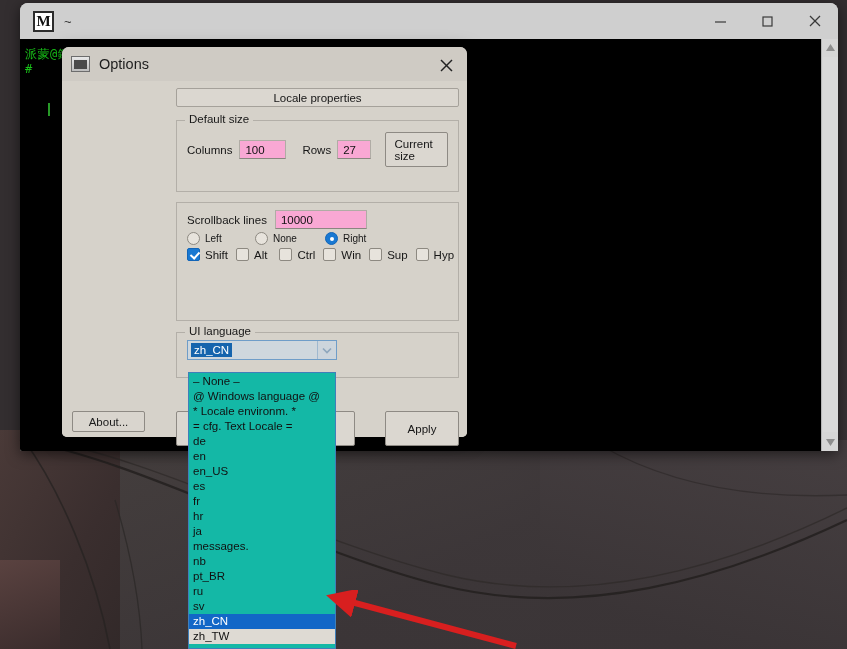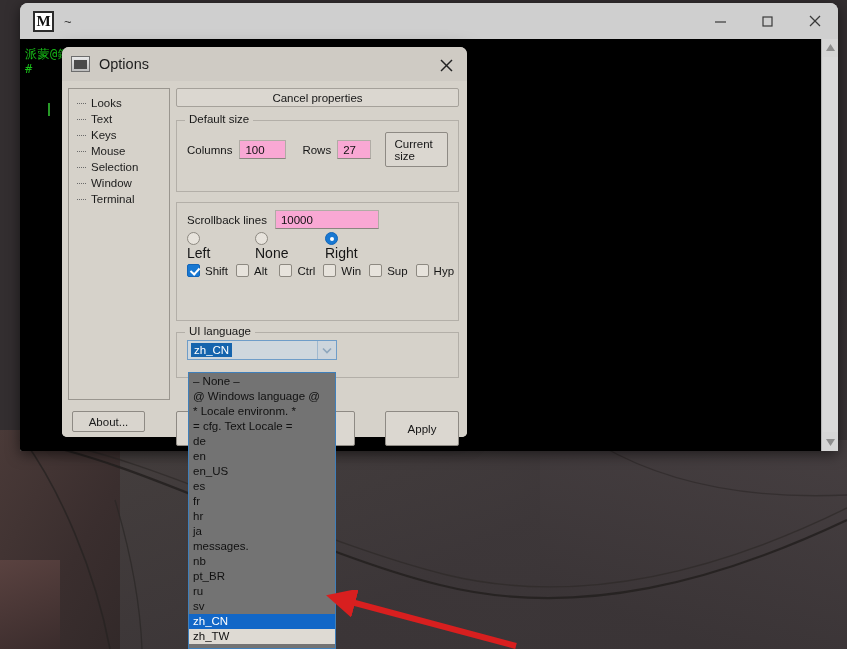--- a/index.html
+++ b/index.html
@@ -242,21 +242,21 @@
   .chkbox.checked {
     background: #1878d2; border-color: #1265b8;
   }
   .chkbox.checked::after {
     content: ""; position: absolute;
     left: 4px; top: 1px; width: 4px; height: 7px;
     border: solid #fff; border-width: 0 2px 2px 0;
     transform: rotate(42deg);
   }
 
-  .rad { display: flex; align-items: flex-start; font-size: 14px; color: #161616; flex-direction: column; }
+  .rad { display: flex; align-items: center; font-size: 10px; color: #161616; }
   .radbox {
     width: 13px; height: 13px; margin-right: 5px;
     border-radius: 50%;
     background: #e7e3dc; border: 1px solid #8d8981;
     position: relative; flex: none;
   }
   .radbox.selected { background: #1878d2; border-color: #1265b8; }
   .radbox.selected::after {
     content: ""; position: absolute;
     left: 3.5px; top: 3.5px; width: 4px; height: 4px;
@@ -283,21 +283,21 @@
     background: #cdd5dc;
     border-left: 1px solid #9fb8cf;
     display: flex; align-items: center; justify-content: center;
   }
 
   
   #dropdown {
     position: absolute;
     left: 188px; top: 372px;
     width: 148px;
-    background: #737373;
+    background: #14b8a6;
     border: 1px solid #3f7fba;
     z-index: 60;
     padding: 1px 0 4px 0;
   }
   .dd-item {
     height: 15px; line-height: 15px;
     font-size: 11.5px; color: #111;
     padding-left: 4px;
     white-space: nowrap;
   }
@@ -384,51 +384,42 @@
     <div id="dlg-close">
       <svg width="15" height="15" viewBox="0 0 15 15">
           <line x1="2" y1="2" x2="13" y2="13" stroke="#222" stroke-width="1.5"></line>
           <line x1="13" y1="2" x2="2" y2="13" stroke="#222" stroke-width="1.5"></line>
         </svg>
     </div>
   </div>
 
   <div id="dlg-body">
 
-    <div id="tree">
-      <div class="tree-item"><span>Looks</span></div>
-      <div class="tree-item"><span>Text</span></div>
-      <div class="tree-item"><span>Keys</span></div>
-      <div class="tree-item"><span>Mouse</span></div>
-      <div class="tree-item"><span>Selection</span></div>
-      <div class="tree-item"><span>Window</span></div>
-      <div class="tree-item"><span>Terminal</span></div>
-    </div>
 
     <div id="about-btn">About...</div>
 
     <div id="panel">
 
-      <div id="page-header">Cancel properties</div>
+      <div id="page-header">Locale properties</div>
 
       <div class="groupbox" style="margin-top:13px; height:72px;">
         <div class="gb-title">Default size</div>
         <div class="row" style="margin-top:2px;">
           <span class="lbl">Columns</span>
           <div class="txtfield" style="width:56px; margin-left:7px;">100</div>
           <span class="lbl" style="margin-left:16px;">Rows</span>
           <div class="txtfield" style="width:40px; margin-left:6px;">27</div>
           <div class="btn" style="margin-left:14px; width:74px;">Current size</div>
         </div>
       </div>
 
       <div class="groupbox" style="margin-top:10px; height:119px; padding-top:7px;">
         <div class="row">
           <span class="lbl">Scrollback lines</span>
-          <div class="txtfield" style="width:104px; margin-left:8px;">10000</div>
+          <div class="txtfield" style="width:92px; margin-left:8px;">10000</div>
         </div>
 
         <div class="row" style="margin-top:3px;">
           <div class="rad" style="width:68px;">
             <span class="radbox"></span>
             <span>Left</span>
           </div>
           <div class="rad" style="width:70px;">
             <span class="radbox"></span>
             <span>None</span>

